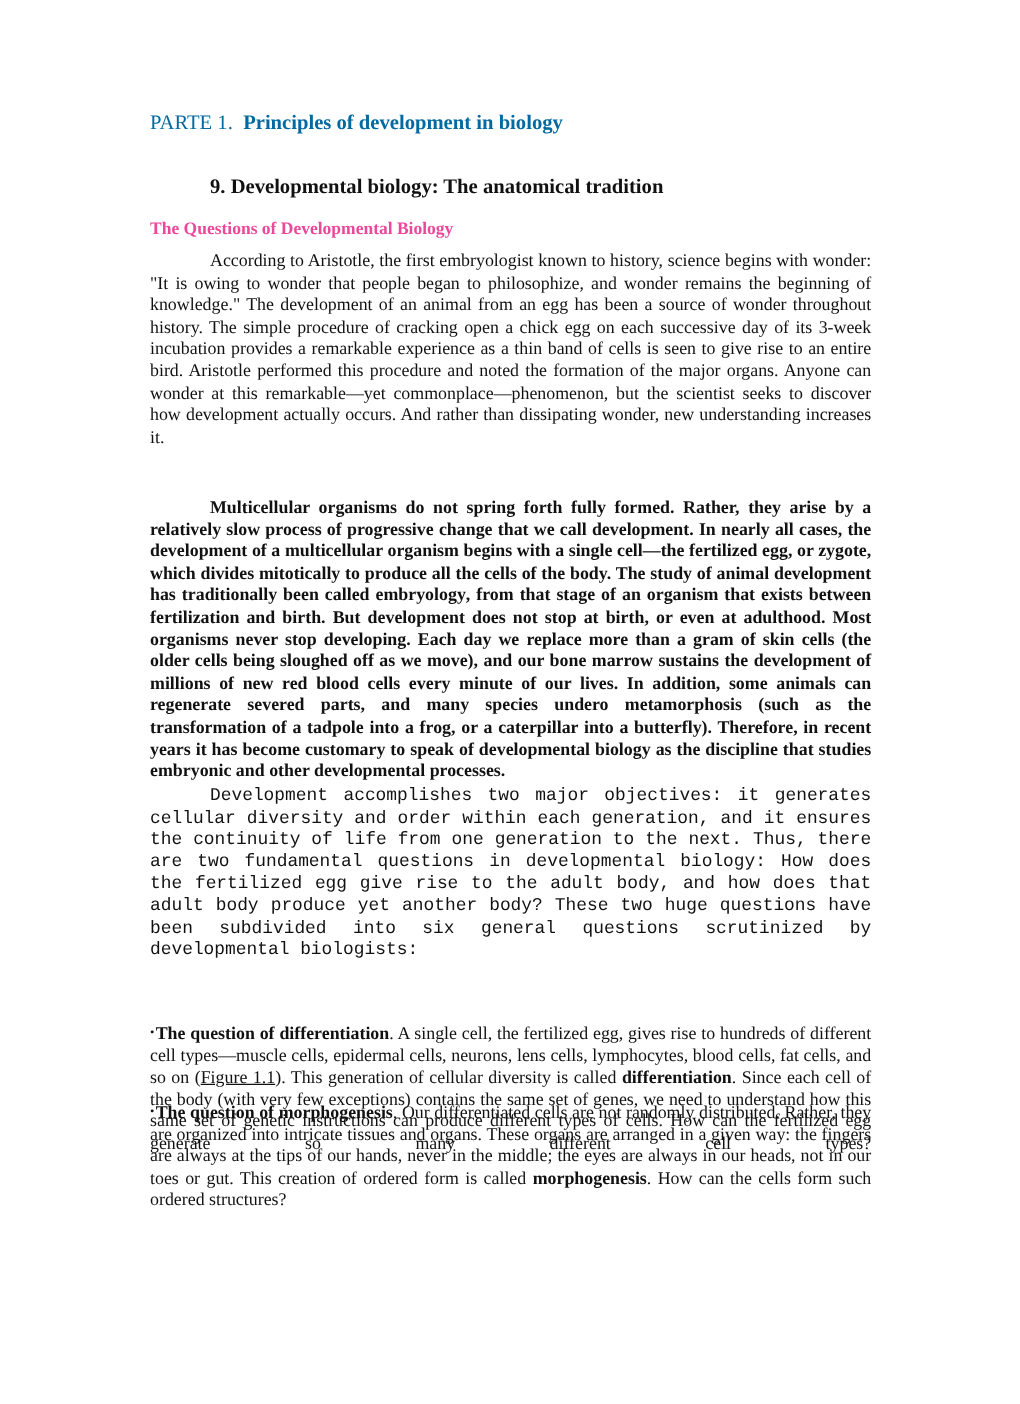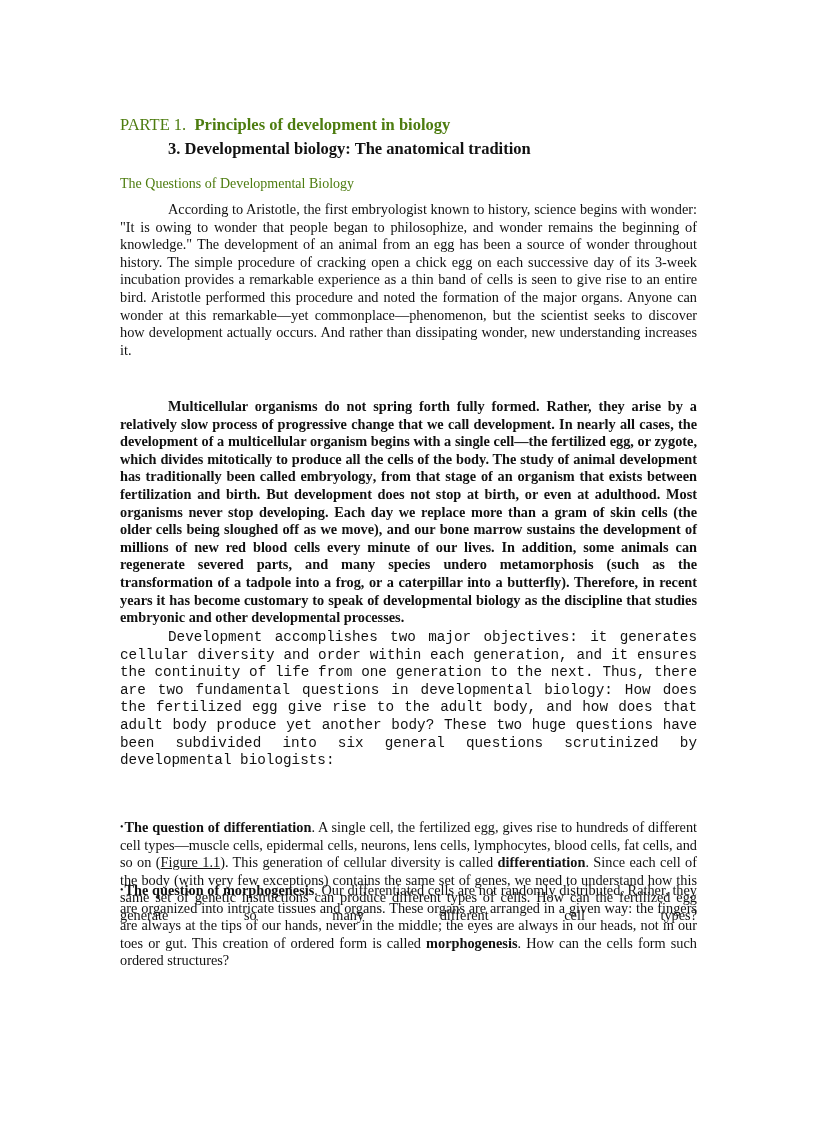--- a/index.html
+++ b/index.html
@@ -1,22 +1,22 @@
 <!DOCTYPE html>
 <html><head>
   <meta charset="utf-8">
   <style>
     html, body { margin: 0; padding: 0; background: #ffffff; }
     body { width: 816px; height: 1123px; position: relative; overflow: hidden;
       font-family: "Liberation Serif", "DejaVu Serif", serif; color: #111; }
     .page { position: absolute; left: 120px; top: 0; width: 577px; }
-    .parte { position: absolute; top: 115px; left: 0; font-size: 16.5px; color: #4d7c0f; white-space: nowrap; }
+    .parte { position: absolute; top: 88px; left: 0; font-size: 16.5px; color: #0369a1; white-space: nowrap; }
     .parte b { font-weight: bold; }
     .h2 { position: absolute; top: 139px; left: 48px; font-size: 16.5px; font-weight: bold; color: #111; white-space: nowrap; }
-    .h3 { position: absolute; top: 176px; left: 0; font-size: 14px; font-weight: normal; color: #4d7c0f; white-space: nowrap; text-align: right; }
+    .h3 { position: absolute; top: 176px; left: 0; font-size: 14px; font-weight: bold; color: #ec4899; white-space: nowrap; text-align: right; }
     .para { position: absolute; left: 0; width: 577px; font-size: 14.3px; line-height: 17.6px;
       text-align: justify; text-indent: 48px; }
     .para.noindent { text-indent: 0; }
     .p1 { top: 201px; }
     .p2 { top: 398px; font-weight: bold; }
     .p3 { top: 629px; font-family: Liberation Mono, monospace; }
     .b1 { top: 818px; }
     .b2 { top: 881px; }
     .bullet { font-size: 10px; vertical-align: 2px; margin-right: 1px; }
     .link { text-decoration: underline; color: #111; cursor: pointer; }
@@ -25,21 +25,21 @@
 </head>
 <body>
 
 <div class="page">
 
   <div class="parte">
     <span>PARTE 1.</span>&nbsp;
     <b>Principles of development in biology</b>
   </div>
 
-  <div class="h2">3. Developmental biology: The anatomical tradition</div>
+  <div class="h2">9. Developmental biology: The anatomical tradition</div>
 
   <div class="h3">The Questions of Developmental Biology</div>
 
   <p class="para p1" style="margin:0">According to Aristotle, the first embryologist known to history, science begins with wonder: "It is owing to wonder that people began to philosophize, and wonder remains the beginning of knowledge." The development of an animal from an egg has been a source of wonder throughout history. The simple procedure of cracking open a chick egg on each successive day of its 3-week incubation provides a remarkable experience as a thin band of cells is seen to give rise to an entire bird. Aristotle performed this procedure and noted the formation of the major organs. Anyone can wonder at this remarkable—yet commonplace—phenomenon, but the scientist seeks to discover how development actually occurs. And rather than dissipating wonder, new understanding increases it.</p>
 
   <p class="para p2" style="margin:0"><span>Multicellular organisms do not spring forth fully formed. Rather, they arise by a relatively slow process of progressive change that we call </span><b>development.</b><span> In nearly all cases, the development of a multicellular organism begins with a single cell—the fertilized egg, or </span><b>zygote</b><span>, which divides mitotically to produce all the cells of the body. The study of animal development has traditionally been called </span><b>embryology</b><span>, from that stage of an organism that exists between fertilization and birth. But development does not stop at birth, or even at adulthood. Most organisms never stop developing. Each day we replace more than a gram of skin cells (the older cells being sloughed off as we move), and our bone marrow sustains the development of millions of new red blood cells every minute of our lives. In addition, some animals can regenerate severed parts, and many species undero metamorphosis (such as the transformation of a tadpole into a frog, or a caterpillar into a butterfly). Therefore, in recent years it has become customary to speak of </span><b>developmental biology</b><span> as the discipline that studies embryonic and other developmental processes.</span></p>
 
   <p class="para p3" style="margin:0">Development accomplishes two major objectives: it generates cellular diversity and order within each generation, and it ensures the continuity of life from one generation to the next. Thus, there are two fundamental questions in developmental biology: How does the fertilized egg give rise to the adult body, and how does that adult body produce yet another body? These two huge questions have been subdivided into six general questions scrutinized by developmental biologists:</p>
 
   <p class="para noindent b1 lastline-justify" style="margin:0"><span class="bullet">•</span><b>The question of differentiation</b><span>. A single cell, the fertilized egg, gives rise to hundreds of different cell types—muscle cells, epidermal cells, neurons, lens cells, lymphocytes, blood cells, fat cells, and so on (</span><span class="link">Figure 1.1</span><span>). This generation of cellular diversity is called </span><b>differentiation</b><span>. Since each cell of the body (with very few exceptions) contains the same set of genes, we need to understand how this same set of genetic instructions can produce different types of cells. How can the fertilized egg generate so many different cell types?</span></p>

